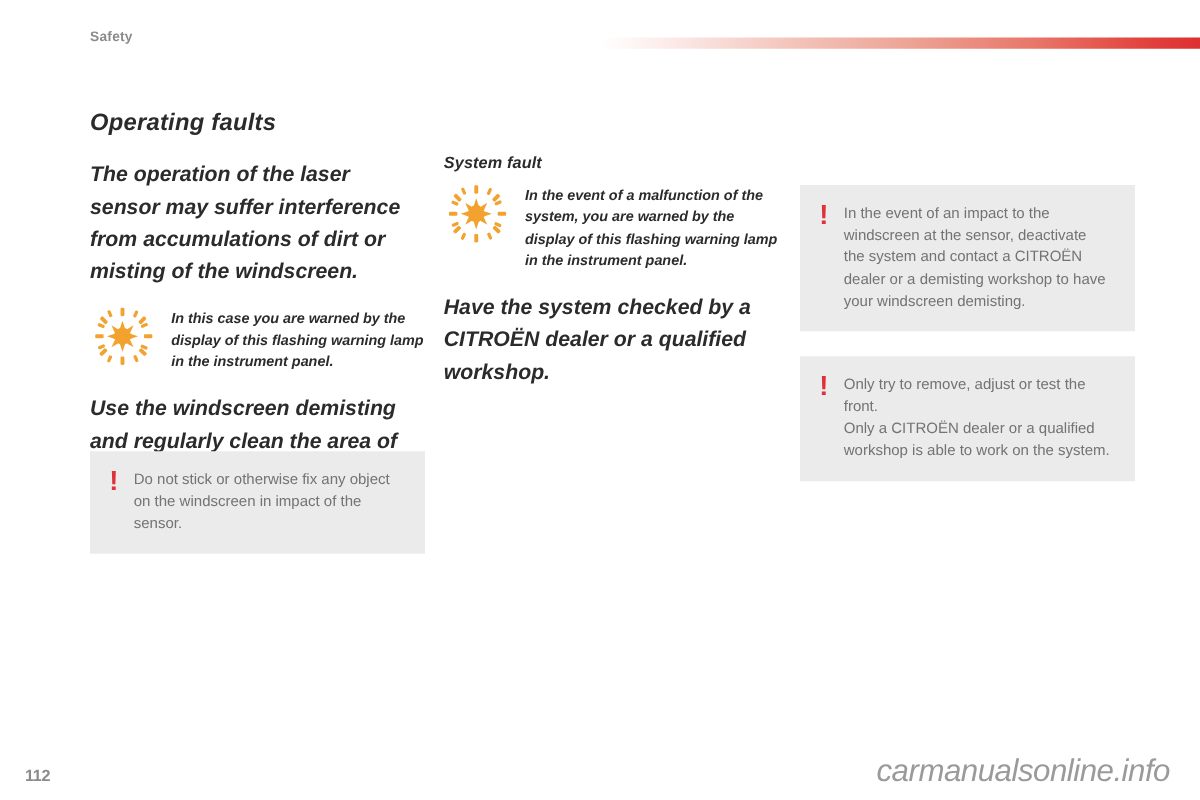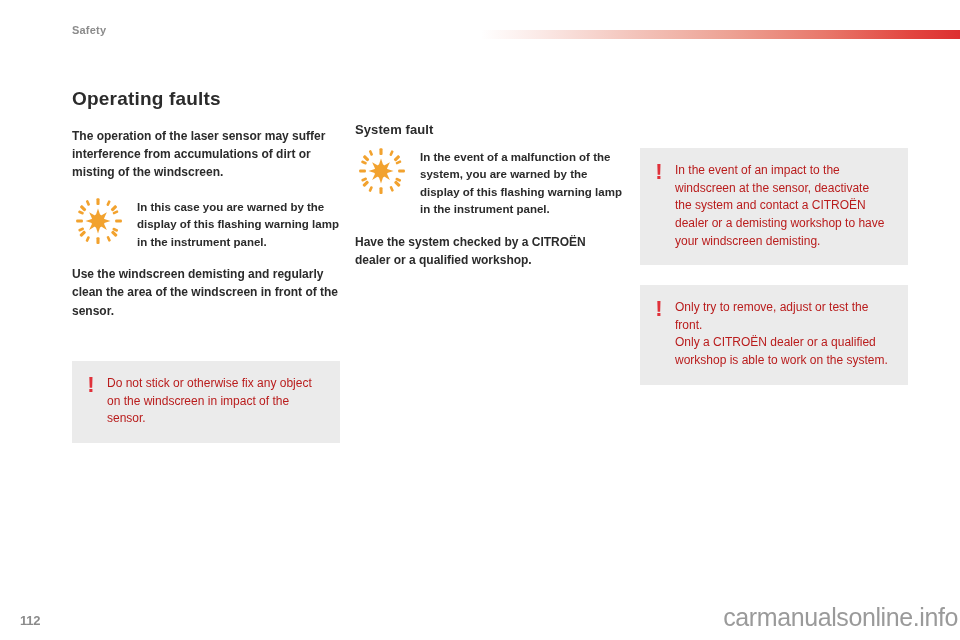--- a/index.html
+++ b/index.html
@@ -44,20 +44,21 @@
     top: 30px;
     width: 479px;
     height: 9px;
     background: linear-gradient(to right, #ffffff 0%, #fbeae7 12%, #f3c4bb 32%, #eda294 52%, #e8776a 72%, #e2453f 90%, #dd2f30 100%);
   }
 
   
   .col {
     position: absolute;
     top: 88px;
+    font-style: italic;
   }
   .col-left  { left: 72px;  width: 268px; }
   .col-mid   { left: 355px; width: 268px; }
 
   h1.title {
     font-size: 19px;
     font-weight: bold;
     color: #2b2b2b;
     margin: 0 0 17px 0;
     letter-spacing: 0.2px;
@@ -65,21 +66,21 @@
 
   h2.subtitle {
     font-size: 13px;
     font-weight: bold;
     color: #2b2b2b;
     margin: 0 0 9px 0;
     letter-spacing: 0.1px;
   }
 
   p.body {
-    font-size: 12px;
+    font-size: 17px;
     font-weight: bold;
     line-height: 1.52;
     color: #2b2b2b;
     margin: 0 0 14px 0;
   }
 
   
   .icon-block {
     display: flex;
     align-items: flex-start;
@@ -115,21 +116,21 @@
     line-height: 0.85;
     font-weight: bold;
     color: #e0313a;
     width: 10px;
     text-align: center;
     padding-top: 1px;
   }
   .warn-box .warn-text {
     font-size: 12px;
     line-height: 1.47;
-    color: #b91c1c;
+    color: #737373;
   }
   .warn-text .line { display: block; }
 
   .left-warn {
     position: absolute;
     left: 72px;
     top: 361px;
     width: 268px;
   }
   .right-warn-1 {
@@ -150,25 +151,26 @@
     position: absolute;
     left: 20px;
     bottom: 12px;
     font-size: 13px;
     font-weight: bold;
     color: #8b8b8b;
     letter-spacing: -0.3px;
   }
   .watermark {
     position: absolute;
-    right: 2px;
+    right: 24px;
     bottom: 8px;
     font-size: 25px;
     color: #9a9a9a;
     letter-spacing: -0.4px;
+    font-style: italic;
   }
 </style>
 </head>
 <body>
 
 <div class="page">
 
   <div class="header">
     <div class="section-label">Safety</div>
     <div class="header-rule"></div>

